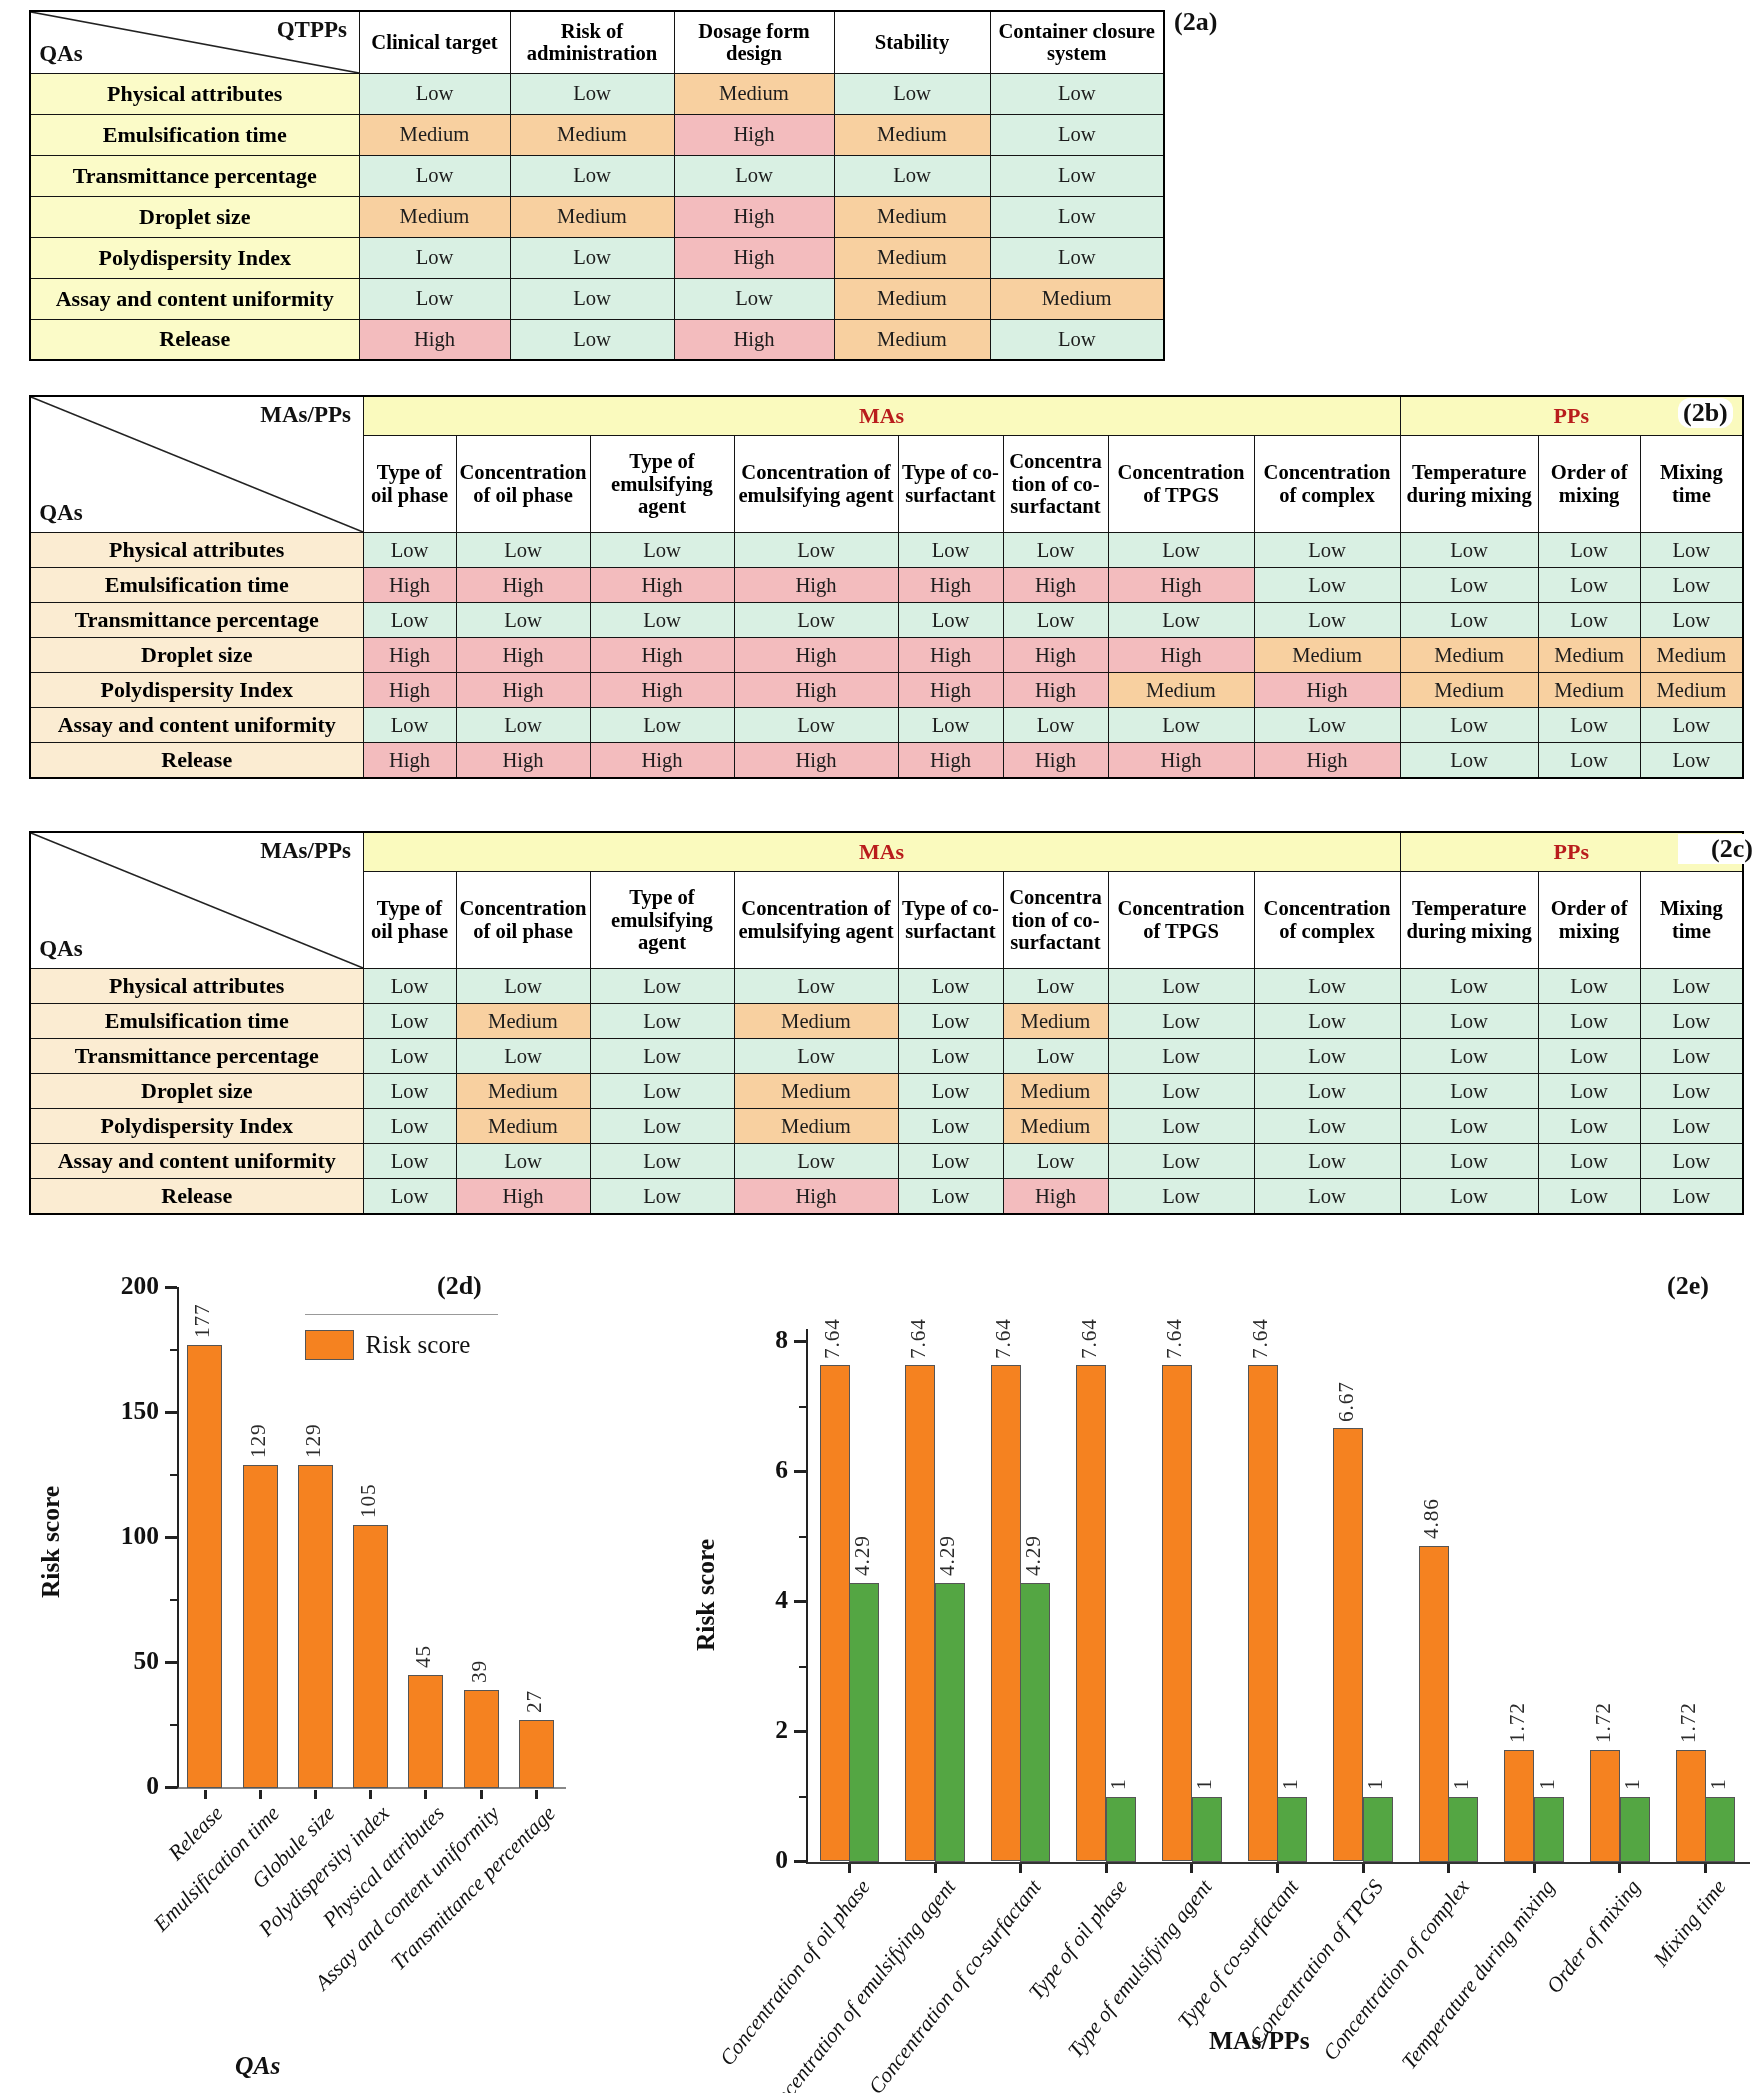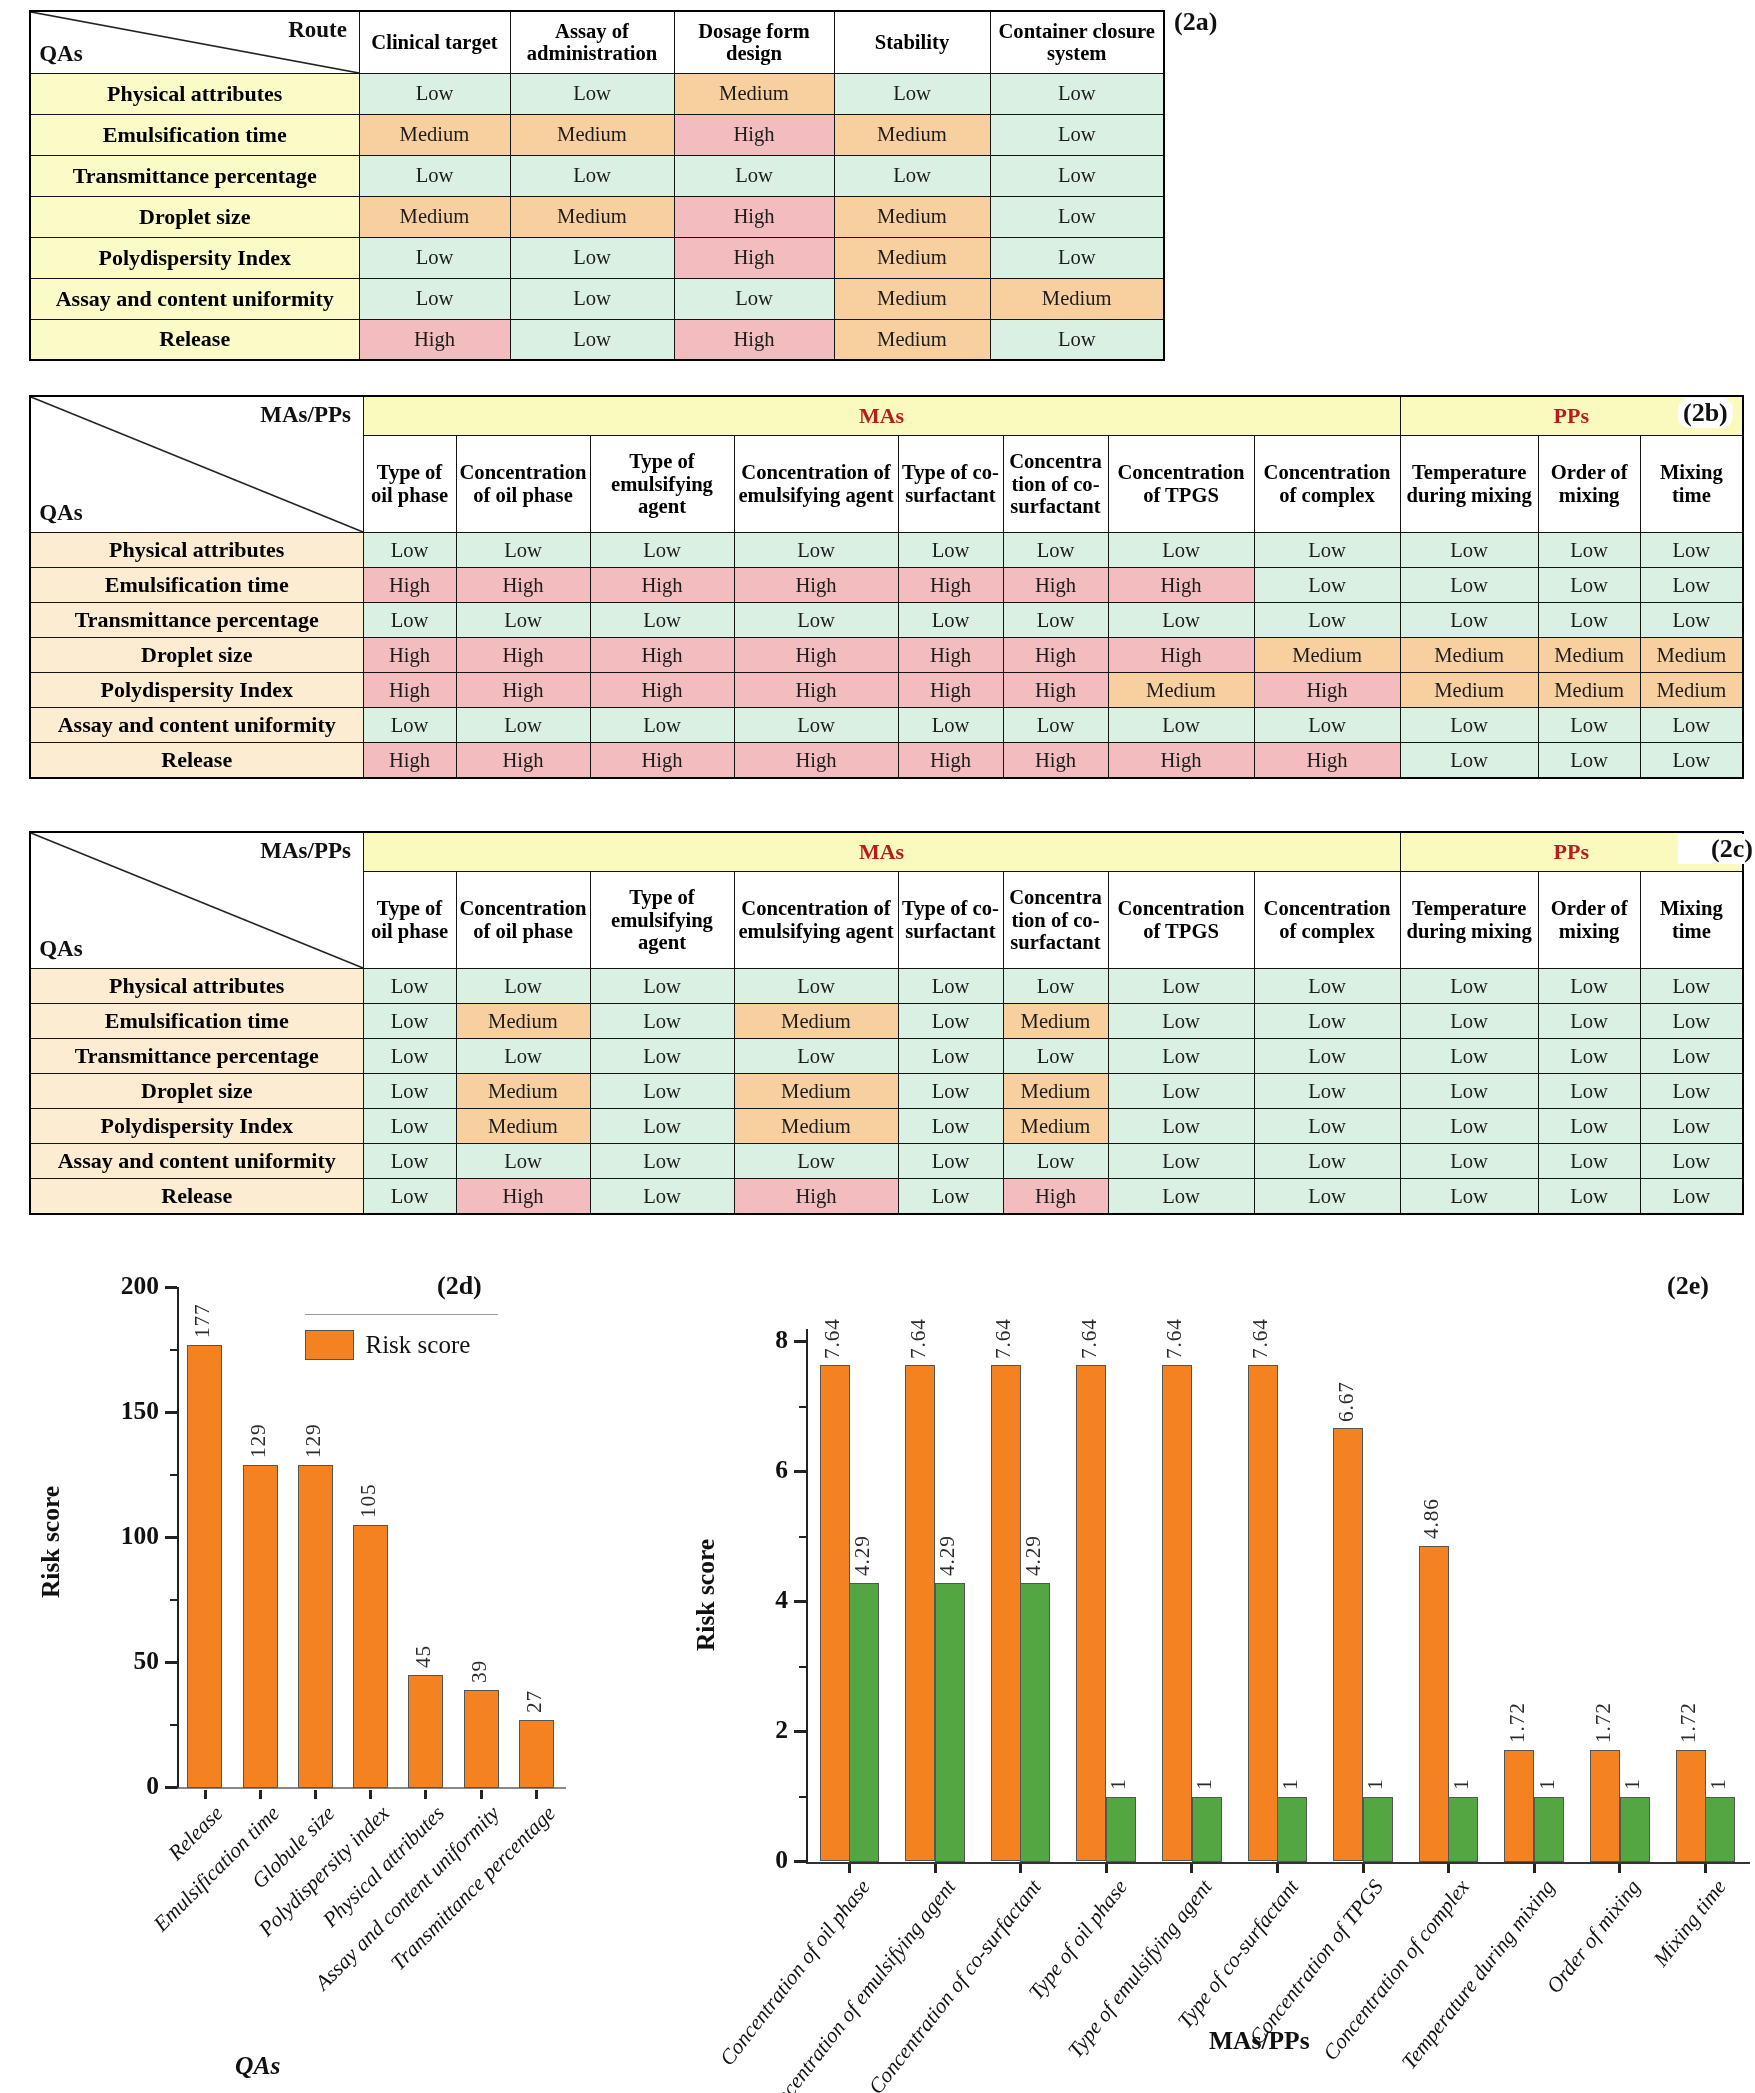--- a/index.html
+++ b/index.html
@@ -67,25 +67,25 @@
           <col style="width: 329px;">
           <col style="width: 151px;">
           <col style="width: 164px;">
           <col style="width: 160px;">
           <col style="width: 156px;">
           <col style="width: 174px;">
         </colgroup>
         <thead>
           <tr>
             <th class="corner">
-              <span class="c-top">Route</span>
+              <span class="c-top">QTPPs</span>
               <span class="c-bot">QAs</span>
             </th>
             <th class="col-h">Clinical target</th>
-            <th class="col-h">Assay of administration</th>
+            <th class="col-h">Risk of administration</th>
             <th class="col-h">Dosage form design</th>
             <th class="col-h">Stability</th>
             <th class="col-h">Container closure system</th>
           </tr>
         </thead>
         <tbody>
           <tr>
             <th class="row-h">Physical attributes</th>
             <td class="cell-low">Low</td>
             <td class="cell-low">Low</td>

